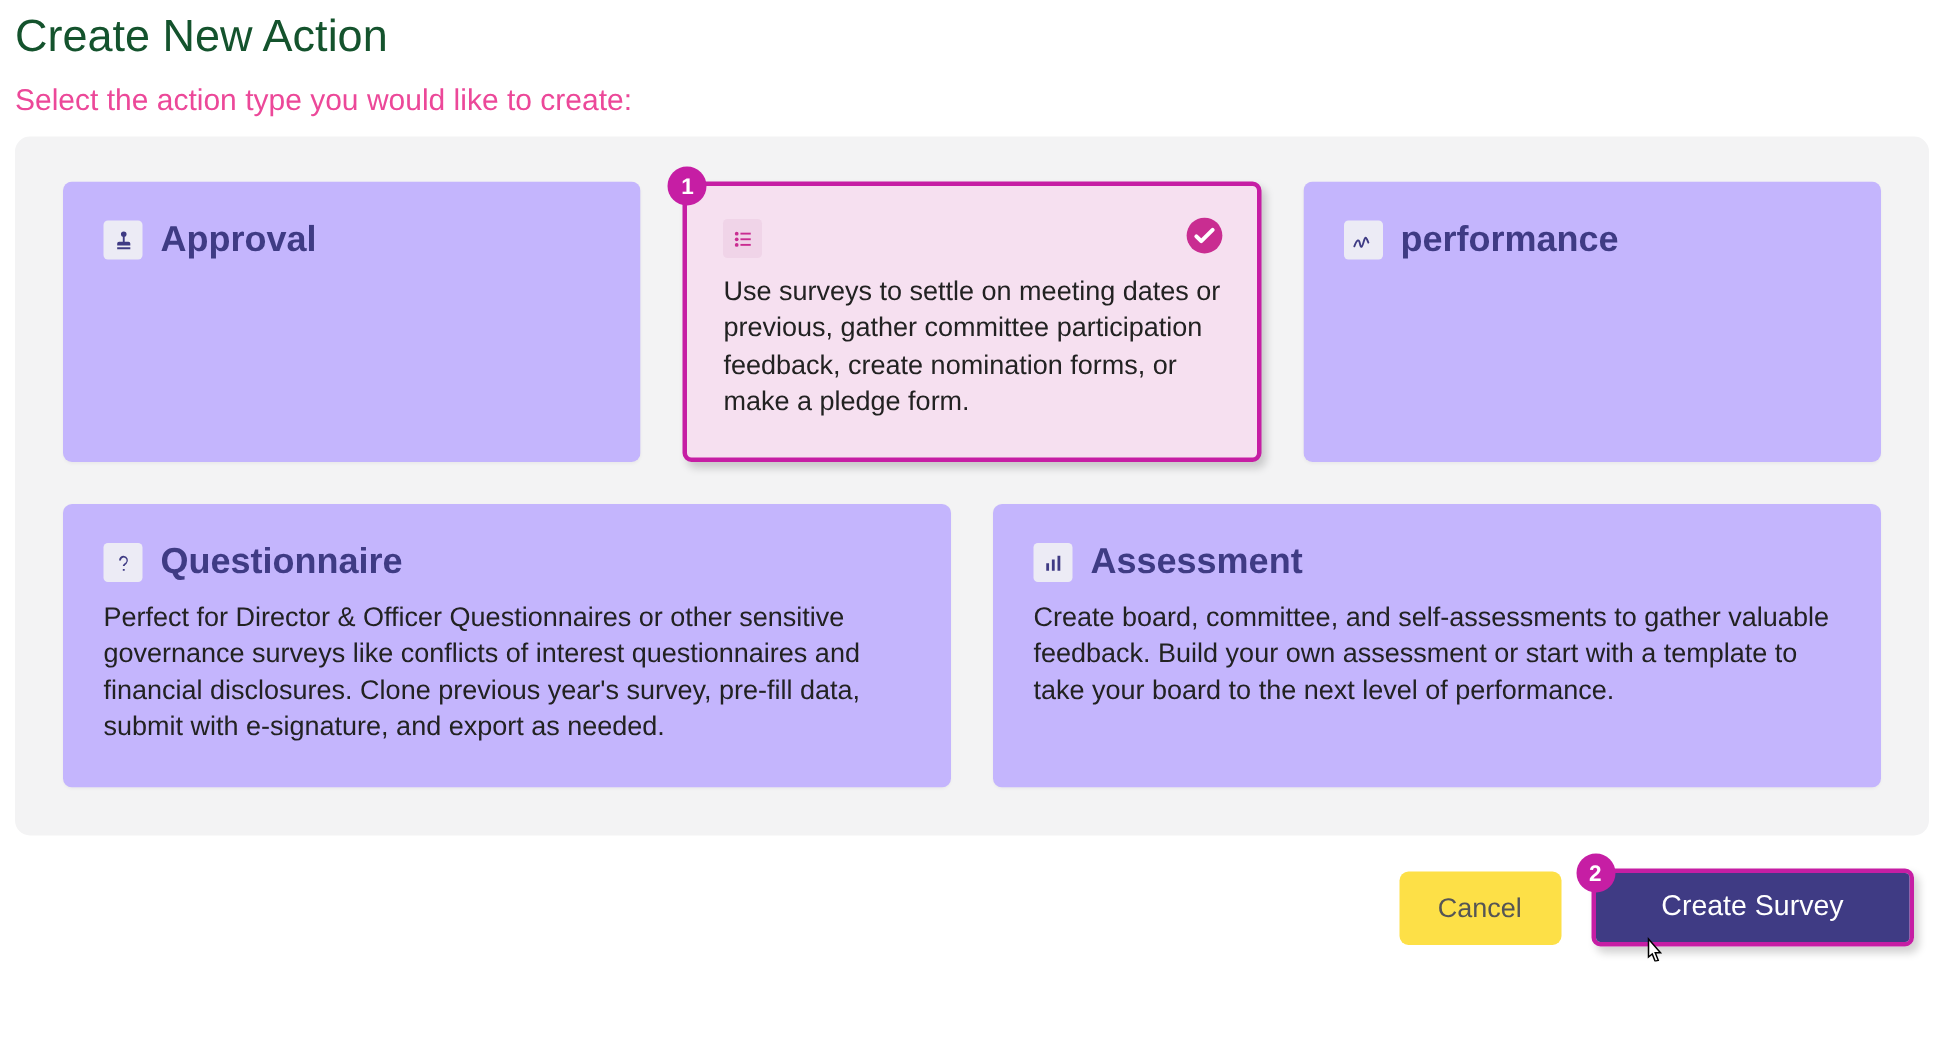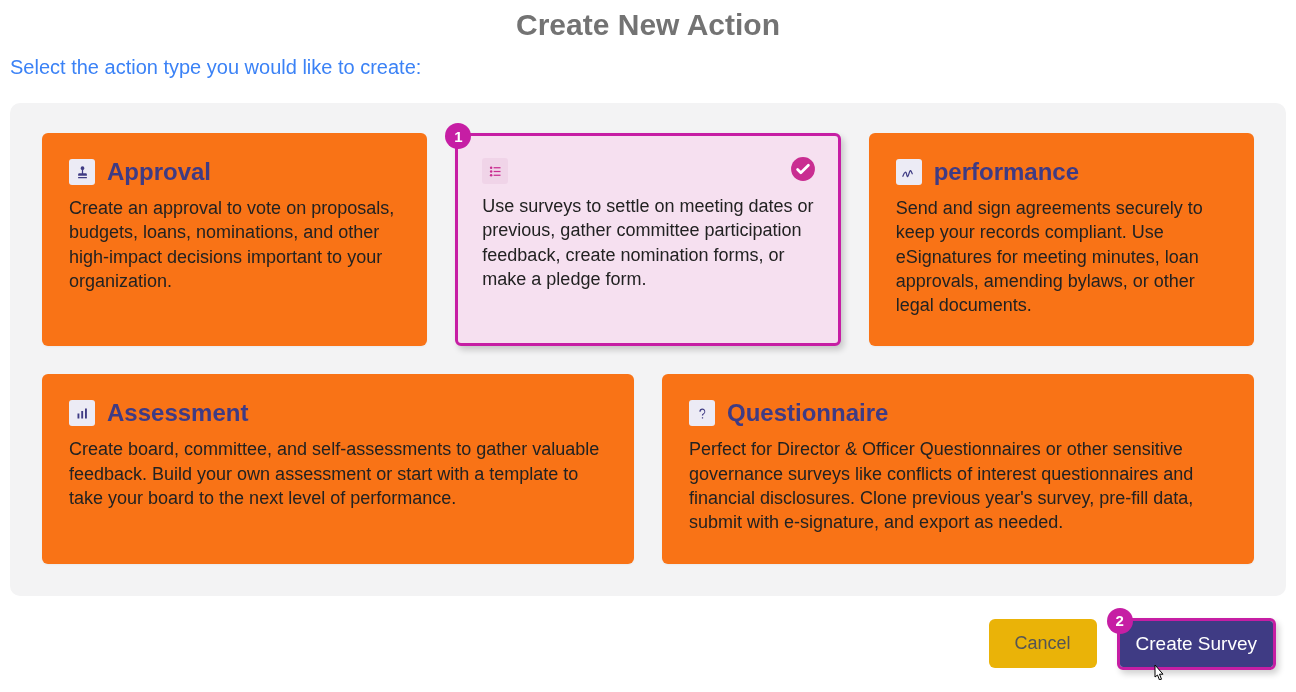--- a/index.html
+++ b/index.html
@@ -9,45 +9,44 @@
     }
     body {
       font-family: "Segoe UI", "Helvetica Neue", Arial, sans-serif;
       background: #ffffff;
       padding: 8px 10px 10px 10px;
       color: #1a1a1a;
       width: 1296px;
     }
     .page-title {
       font-size: 30px;
-      font-weight: 700;
-      color: #737373;
+      font-weight: 400;
+      color: #14532d;
       margin-bottom: 14px;
-      text-align: center;
     }
     .subtitle {
       font-size: 20px;
-      color: #3b82f6;
-      margin-bottom: 24px;
+      color: #ec4899;
+      margin-bottom: 12px;
     }
     .options-panel {
       background: #f3f3f4;
       border-radius: 10px;
       padding: 30px 32px 32px 32px;
       margin-bottom: 22px;
     }
     .row {
       display: flex;
       gap: 28px;
     }
     .row + .row {
       margin-top: 28px;
     }
     .card {
-      background: #f97316;
+      background: #c4b5fd;
       border-radius: 6px;
       padding: 22px 24px 26px 24px;
       cursor: pointer;
       border: 3px solid transparent;
       box-shadow: 0 1px 2px rgba(0,0,0,0.04);
       position: relative;
     }
     .row-top .card {
       flex: 1 1 0;
       min-width: 0;
@@ -122,41 +121,41 @@
     }
     .footer {
       display: flex;
       justify-content: flex-end;
       align-items: center;
       gap: 20px;
       position: relative;
       padding-right: 10px;
     }
     .btn-cancel {
-      background: #eab308;
+      background: #fde047;
       border: none;
       border-radius: 6px;
       color: #555;
       font-size: 18px;
       padding: 14px 26px;
       cursor: pointer;
     }
     .btn-primary-wrap {
       position: relative;
       border: 3px solid #c61ea4;
       border-radius: 6px;
       box-shadow: 3px 4px 6px rgba(0,0,0,0.18);
     }
     .btn-primary {
       background: #3f3b84;
       border: none;
       color: #fff;
       font-size: 19px;
       font-weight: 500;
-      padding: 12px 16px;
+      padding: 12px 44px;
       cursor: pointer;
       border-radius: 3px;
       display: block;
     }
     .cursor-pointer-icon {
       position: absolute;
       bottom: -20px;
       left: 28px;
     }
     svg { display: block; }
@@ -172,21 +171,20 @@
 
     <div class="card">
       <div class="card-header">
         <span class="icon-box">
           <svg viewBox="0 0 24 24" width="15" height="15" fill="currentColor">
             <path d="M12 2a3 3 0 0 0-3 3c0 1.3.8 2.4 2 2.8V13H7a2 2 0 0 0-2 2v2h14v-2a2 2 0 0 0-2-2h-4V7.8c1.2-.4 2-1.5 2-2.8a3 3 0 0 0-3-3zM5 19h14v2H5z"></path>
           </svg>
         </span>
         <span class="card-title">Approval</span>
       </div>
-      <div class="card-desc">Create an approval to vote on proposals, budgets, loans, nominations, and other high-impact decisions important to your organization.</div>
     </div>
 
     <div class="card selected">
       <div class="step-badge" style="top:-13px;left:-13px;">1</div>
       <span class="check-circle">
         <svg viewBox="0 0 24 24" width="26" height="26">
           <circle cx="12" cy="12" r="11" fill="#c92d91"></circle>
           <path d="M7 12.5l3 3 7-7" stroke="#fff" stroke-width="2.5" fill="none" stroke-linecap="round" stroke-linejoin="round"></path>
         </svg>
       </span>
@@ -207,51 +205,50 @@
 
     <div class="card">
       <div class="card-header">
         <span class="icon-box">
           <svg viewBox="0 0 24 24" width="15" height="15" fill="none" stroke="currentColor" stroke-width="2">
             <path d="M3 18c3-8 5-8 6-3s2 5 4-2 3-4 5 1" stroke-linecap="round"></path>
           </svg>
         </span>
         <span class="card-title">performance</span>
       </div>
-      <div class="card-desc">Send and sign agreements securely to keep your records compliant. Use eSignatures for meeting minutes, loan approvals, amending bylaws, or other legal documents.</div>
     </div>
 
   </div>
 
   <div class="row row-bottom">
+
+    <div class="card">
+      <div class="card-header">
+        <span class="icon-box">
+          <svg viewBox="0 0 24 24" width="15" height="15" fill="currentColor">
+            <path d="M11 18h2v2h-2zm1-14a5 5 0 0 0-5 5h2a3 3 0 1 1 4.5 2.6C12.5 12.5 11 13 11 15h2c0-1 .8-1.5 2-2.5A5 5 0 0 0 12 4z"></path>
+          </svg>
+        </span>
+        <span class="card-title">Questionnaire</span>
+      </div>
+      <div class="card-desc">Perfect for Director &amp; Officer Questionnaires or other sensitive governance surveys like conflicts of interest questionnaires and financial disclosures. Clone previous year's survey, pre-fill data, submit with e-signature, and export as needed.</div>
+    </div>
 
     <div class="card">
       <div class="card-header">
         <span class="icon-box">
           <svg viewBox="0 0 24 24" width="15" height="15" fill="currentColor">
             <rect x="4" y="12" width="3" height="8"></rect>
             <rect x="10" y="8" width="3" height="12"></rect>
             <rect x="16" y="4" width="3" height="16"></rect>
           </svg>
         </span>
         <span class="card-title">Assessment</span>
       </div>
       <div class="card-desc">Create board, committee, and self-assessments to gather valuable feedback. Build your own assessment or start with a template to take your board to the next level of performance.</div>
-    </div>
-
-    <div class="card">
-      <div class="card-header">
-        <span class="icon-box">
-          <svg viewBox="0 0 24 24" width="15" height="15" fill="currentColor">
-            <path d="M11 18h2v2h-2zm1-14a5 5 0 0 0-5 5h2a3 3 0 1 1 4.5 2.6C12.5 12.5 11 13 11 15h2c0-1 .8-1.5 2-2.5A5 5 0 0 0 12 4z"></path>
-          </svg>
-        </span>
-        <span class="card-title">Questionnaire</span>
-      </div>
-      <div class="card-desc">Perfect for Director &amp; Officer Questionnaires or other sensitive governance surveys like conflicts of interest questionnaires and financial disclosures. Clone previous year's survey, pre-fill data, submit with e-signature, and export as needed.</div>
     </div>
 
   </div>
 </div>
 
 <div class="footer">
   <button class="btn-cancel">Cancel</button>
   <div class="btn-primary-wrap">
     <div class="step-badge" style="top:-13px;left:-13px;">2</div>
     <button class="btn-primary">Create Survey</button>

